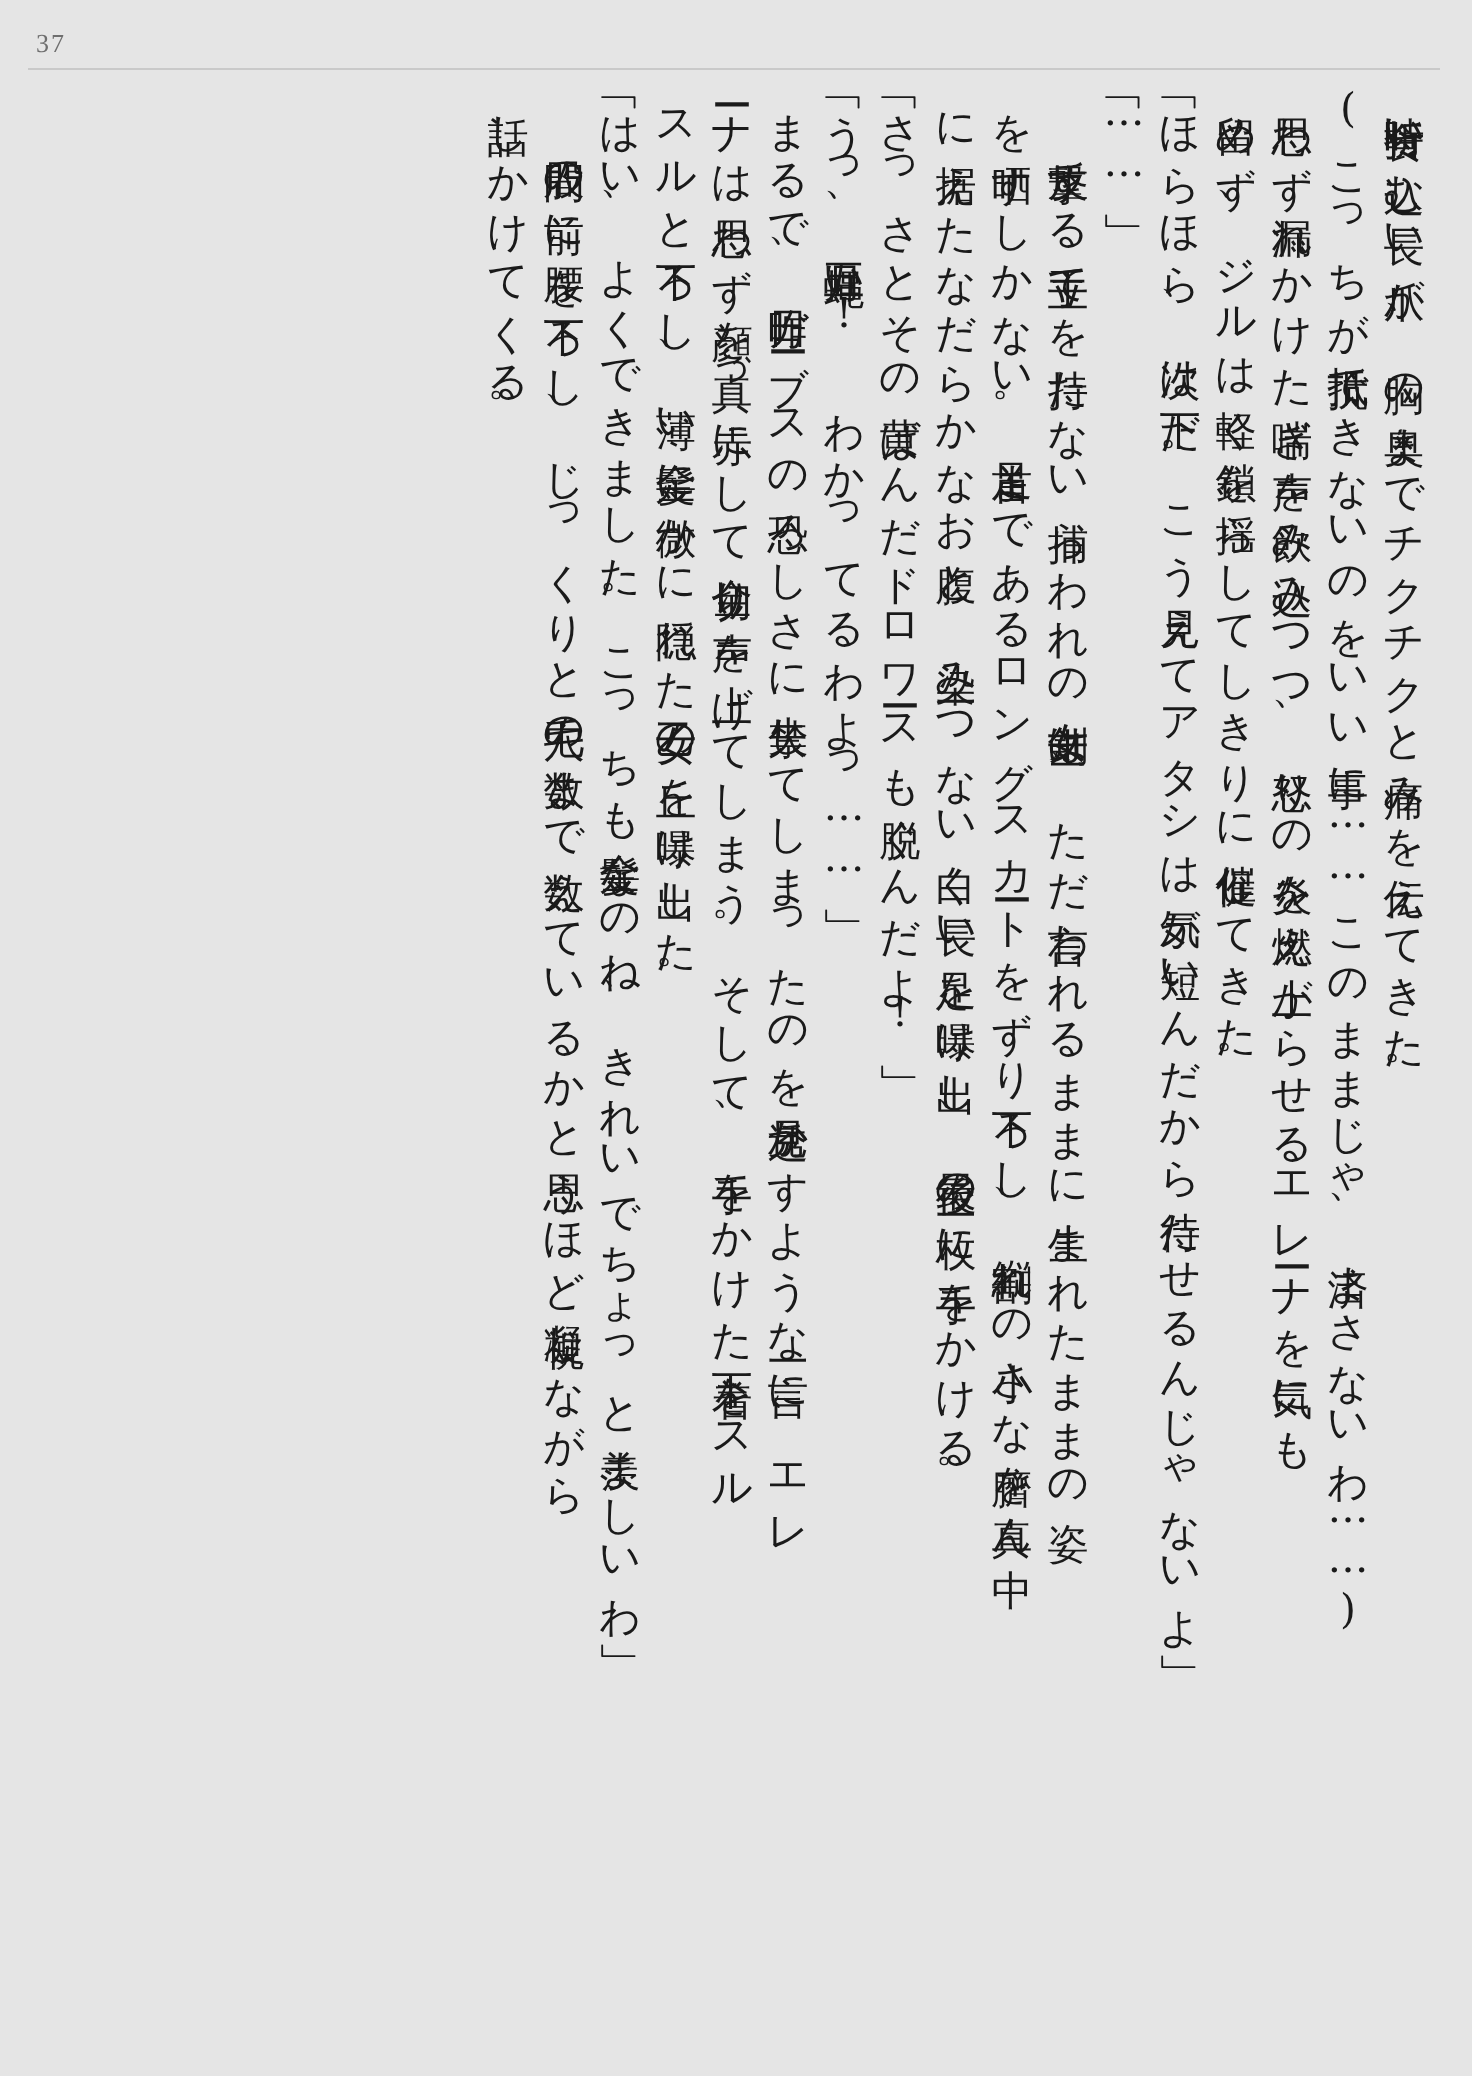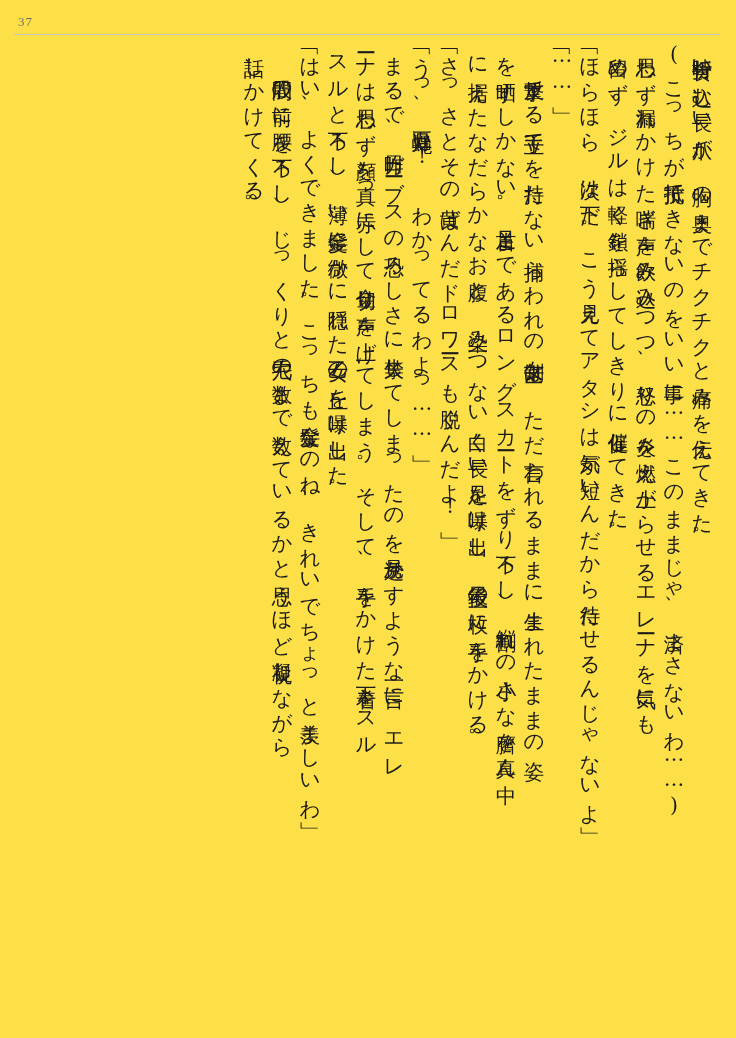--- a/index.html
+++ b/index.html
@@ -4,21 +4,21 @@
 <style>
   html, body {
     margin: 0;
     padding: 0;
     background: #ffffff;
   }
   .page {
     position: relative;
     width: 736px;
     height: 1038px;
-    background: #fde047;
+    background: #e5e5e5;
     overflow: hidden;
     font-family: "DejaVu Serif", "Liberation Serif", serif;
   }
   .page-number {
     position: absolute;
     top: 14px;
     left: 18px;
     font-size: 13px;
     color: #6e6e6e;
     font-family: "Liberation Serif", serif;

